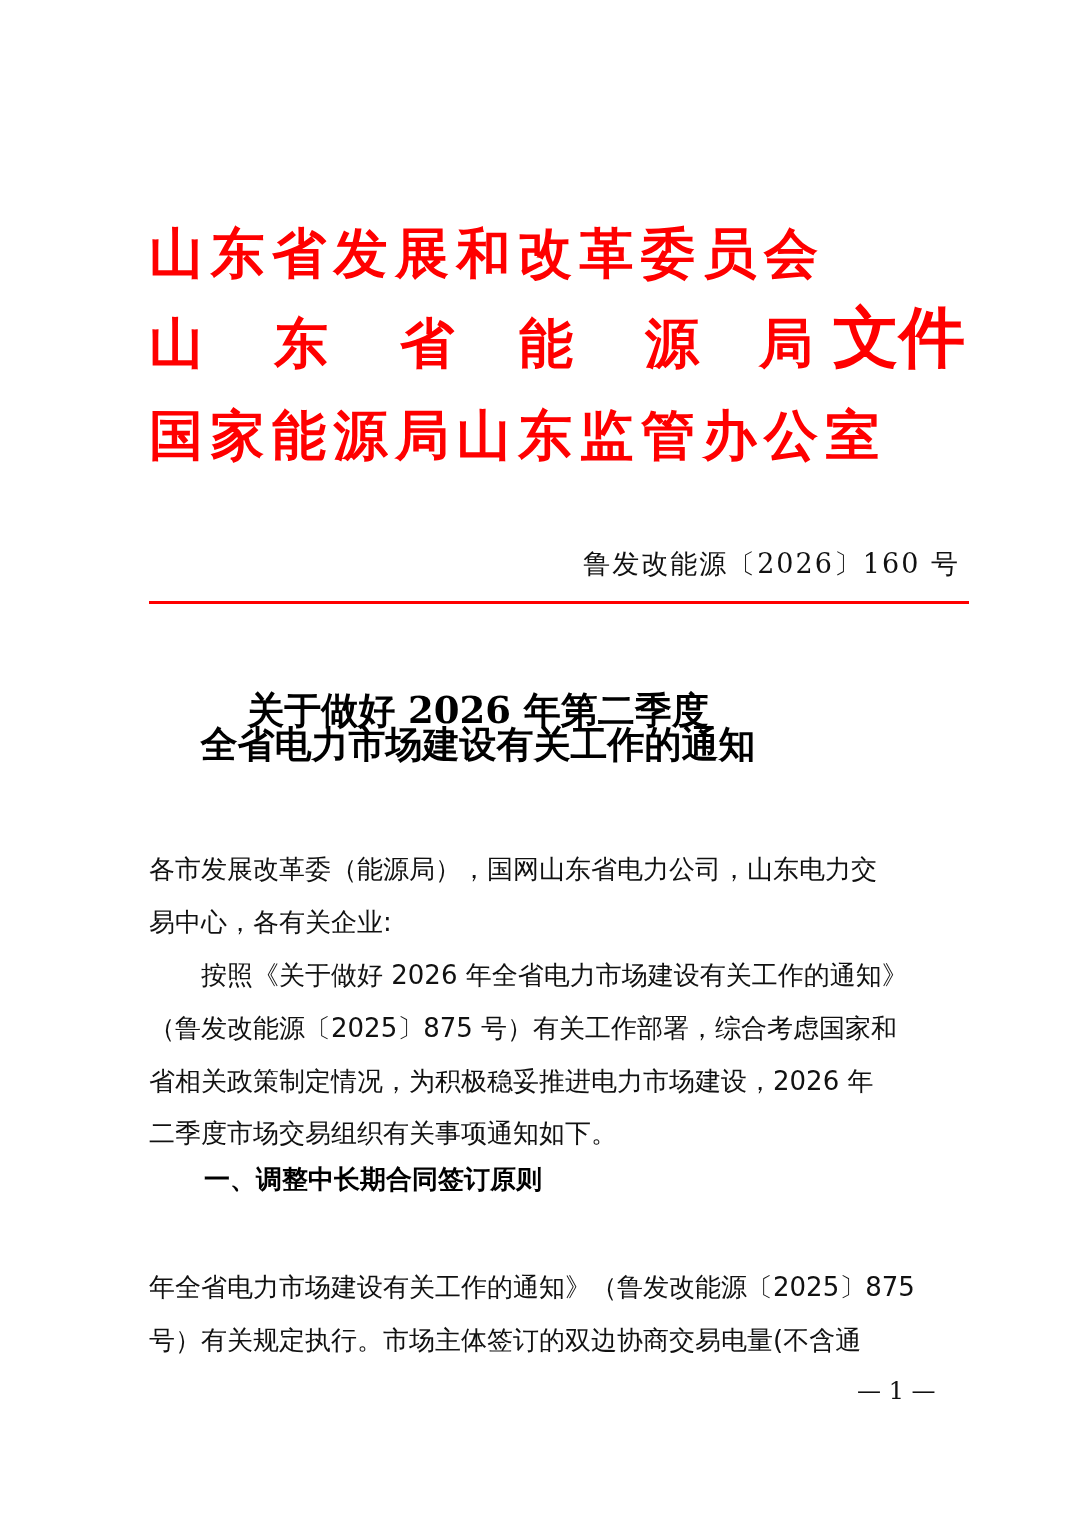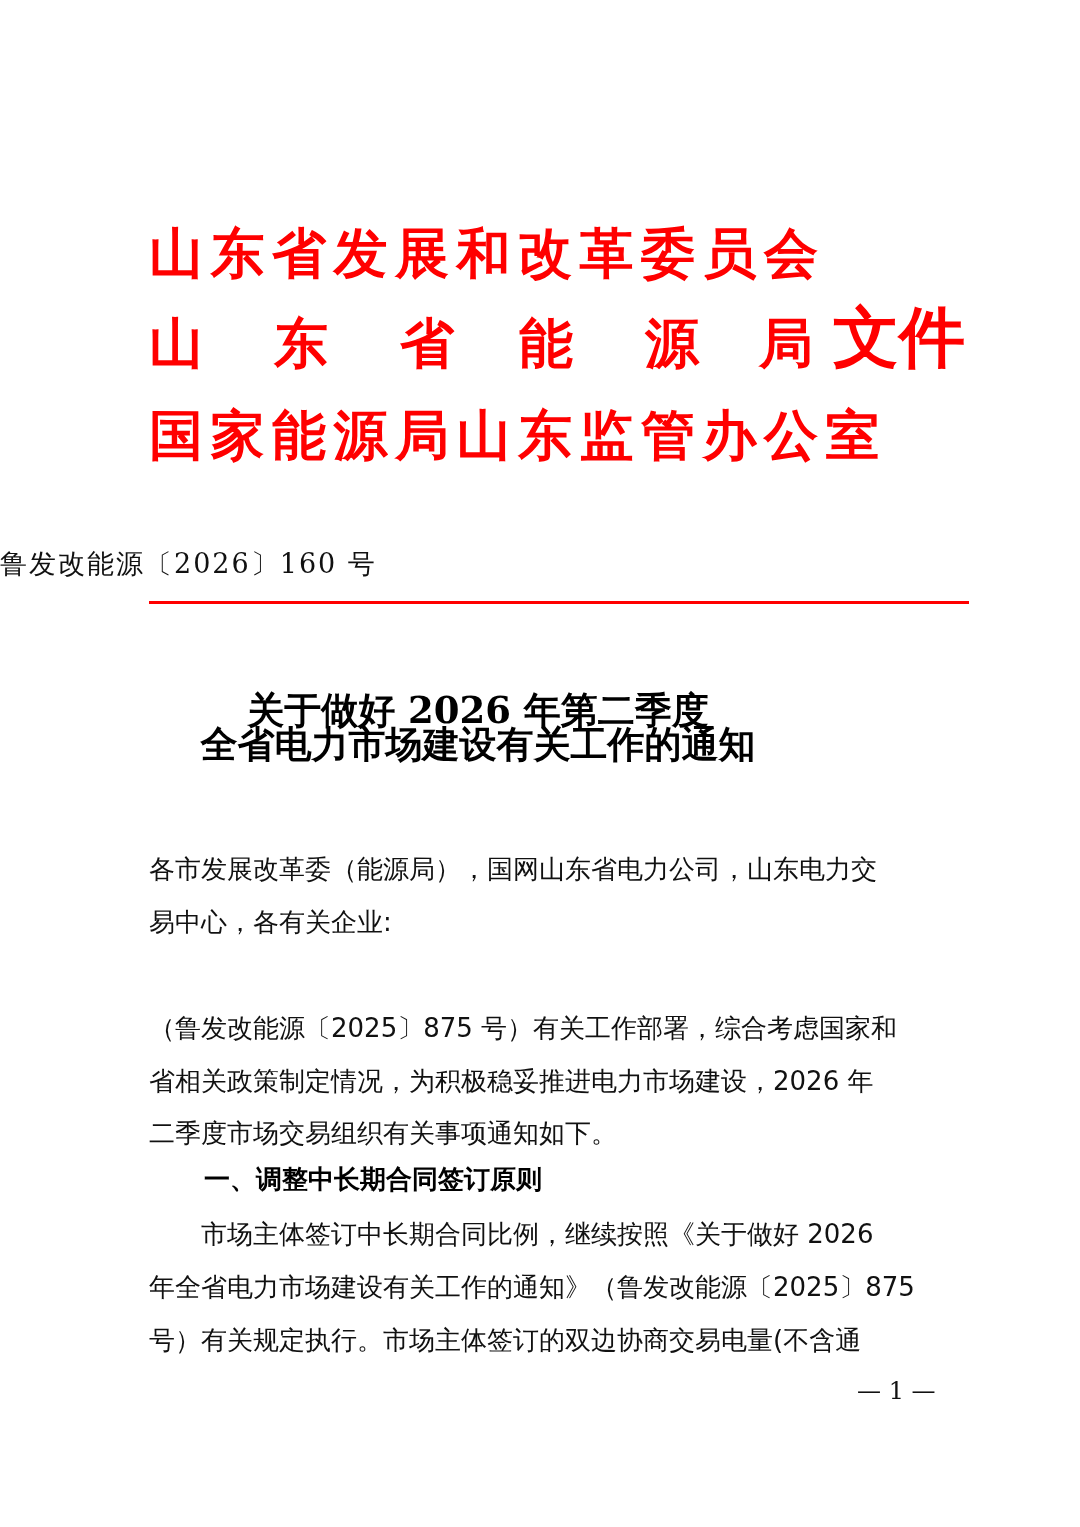--- a/index.html
+++ b/index.html
@@ -11,21 +11,21 @@
       font-weight: bold; color: #ff0000;
       white-space: nowrap;
     }
     #hdr1 { top: 208px; font-size: 54px; line-height: 70px; letter-spacing: 7.5px; }
     #hdr2 { top: 295px; font-size: 54px; line-height: 76px; width: 820px; }
     #hdr3 { top: 390px; font-size: 54px; line-height: 70px; letter-spacing: 7.5px; }
     .hdr2-chars { position: absolute; left: 0; top: 0; height: 76px; }
     .hdr2-chars span { position: absolute; top: 0; }
     .hdr2-suffix { position: absolute; left: 684px; top: -6px; font-size: 66px; letter-spacing: 0px; }
     .docnum {
-      position: absolute; left: 0; width: 960px; top: 536px; text-align: left;
+      position: absolute; left: 0; width: 960px; top: 536px; text-align: right;
       font-family: "DejaVu Serif", "Liberation Serif", serif;
       font-size: 27px; color: #111111; letter-spacing: 2px;
     }
     .red-rule {
       position: absolute; left: 149px; top: 591px; width: 820px; height: 3px; background: #ff0000;
     }
     .title {
       position: absolute; left: 0; width: 956px; text-align: center;
       font-family: "DejaVu Serif", "Liberation Serif", serif;
       font-weight: bold; font-size: 37px; color: #000000; white-space: nowrap;
@@ -73,24 +73,24 @@
   <div class="docnum">鲁发改能源〔2026〕160 号</div>
 
   <div class="red-rule"></div>
 
   <div class="title" id="title1">关于做好 2026 年第二季度</div>
   <div class="title" id="title2">全省电力市场建设有关工作的通知</div>
 
   <div class="body-text" style="top:833px">各市发展改革委（能源局），国网山东省电力公司，山东电力交</div>
   <div class="body-text" style="top:886px">易中心，各有关企业:</div>
 
+  <div class="body-text" style="top:939px">　　按照《关于做好 2026 年全省电力市场建设有关工作的通知》</div>
   <div class="body-text" style="top:992px">（鲁发改能源〔2025〕875 号）有关工作部署，综合考虑国家和</div>
   <div class="body-text" style="top:1045px">省相关政策制定情况，为积极稳妥推进电力市场建设，2026 年</div>
   <div class="body-text" style="top:1097px">二季度市场交易组织有关事项通知如下。</div>
 
   <div class="heading1" style="top:1143px">一、调整中长期合同签订原则</div>
 
-  <div class="body-text" style="top:1198px">　　市场主体签订中长期合同比例，继续按照《关于做好 2026</div>
   <div class="body-text" style="top:1251px">年全省电力市场建设有关工作的通知》（鲁发改能源〔2025〕875</div>
   <div class="body-text" style="top:1304px">号）有关规定执行。市场主体签订的双边协商交易电量(不含通</div>
 
   <div class="pageno">— 1 —</div>
 </div>
 
 </body></html>

